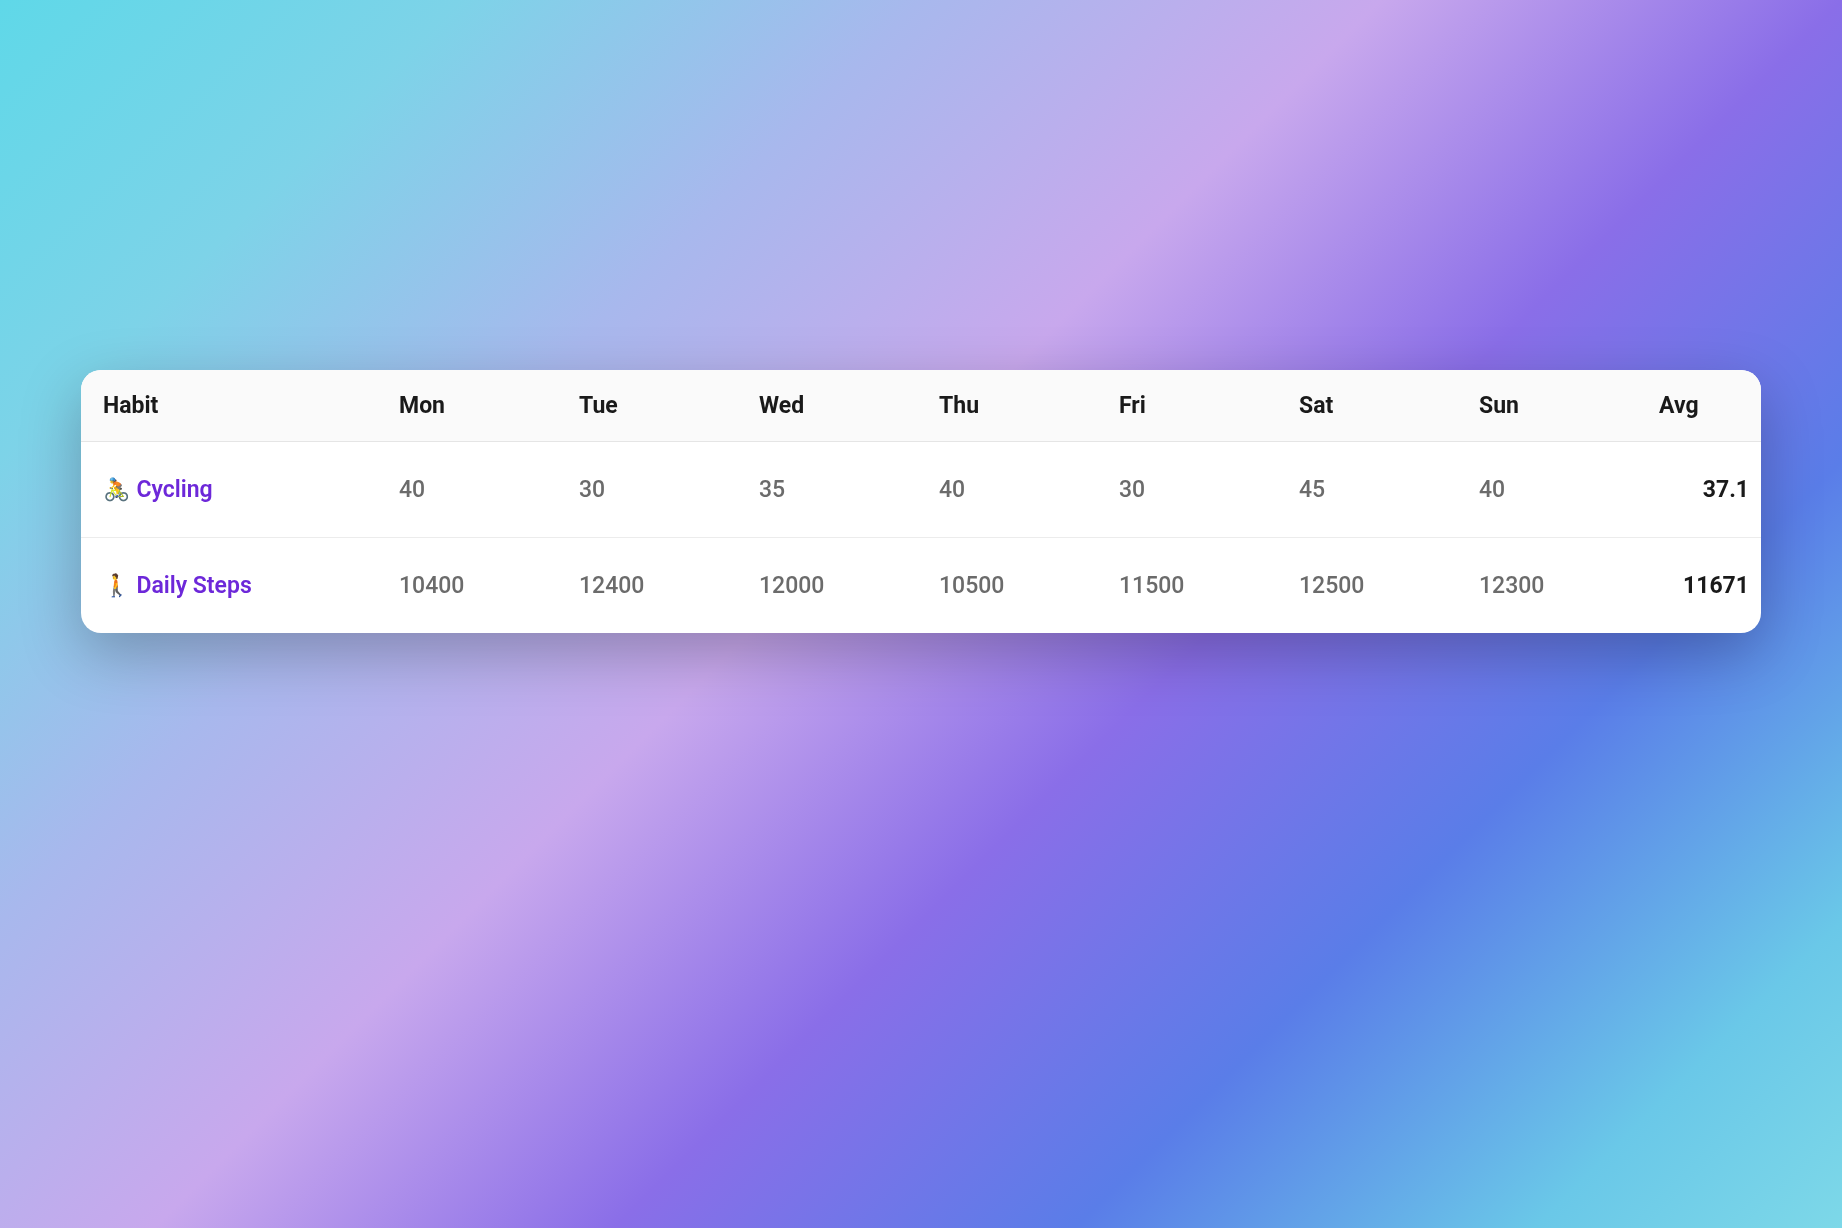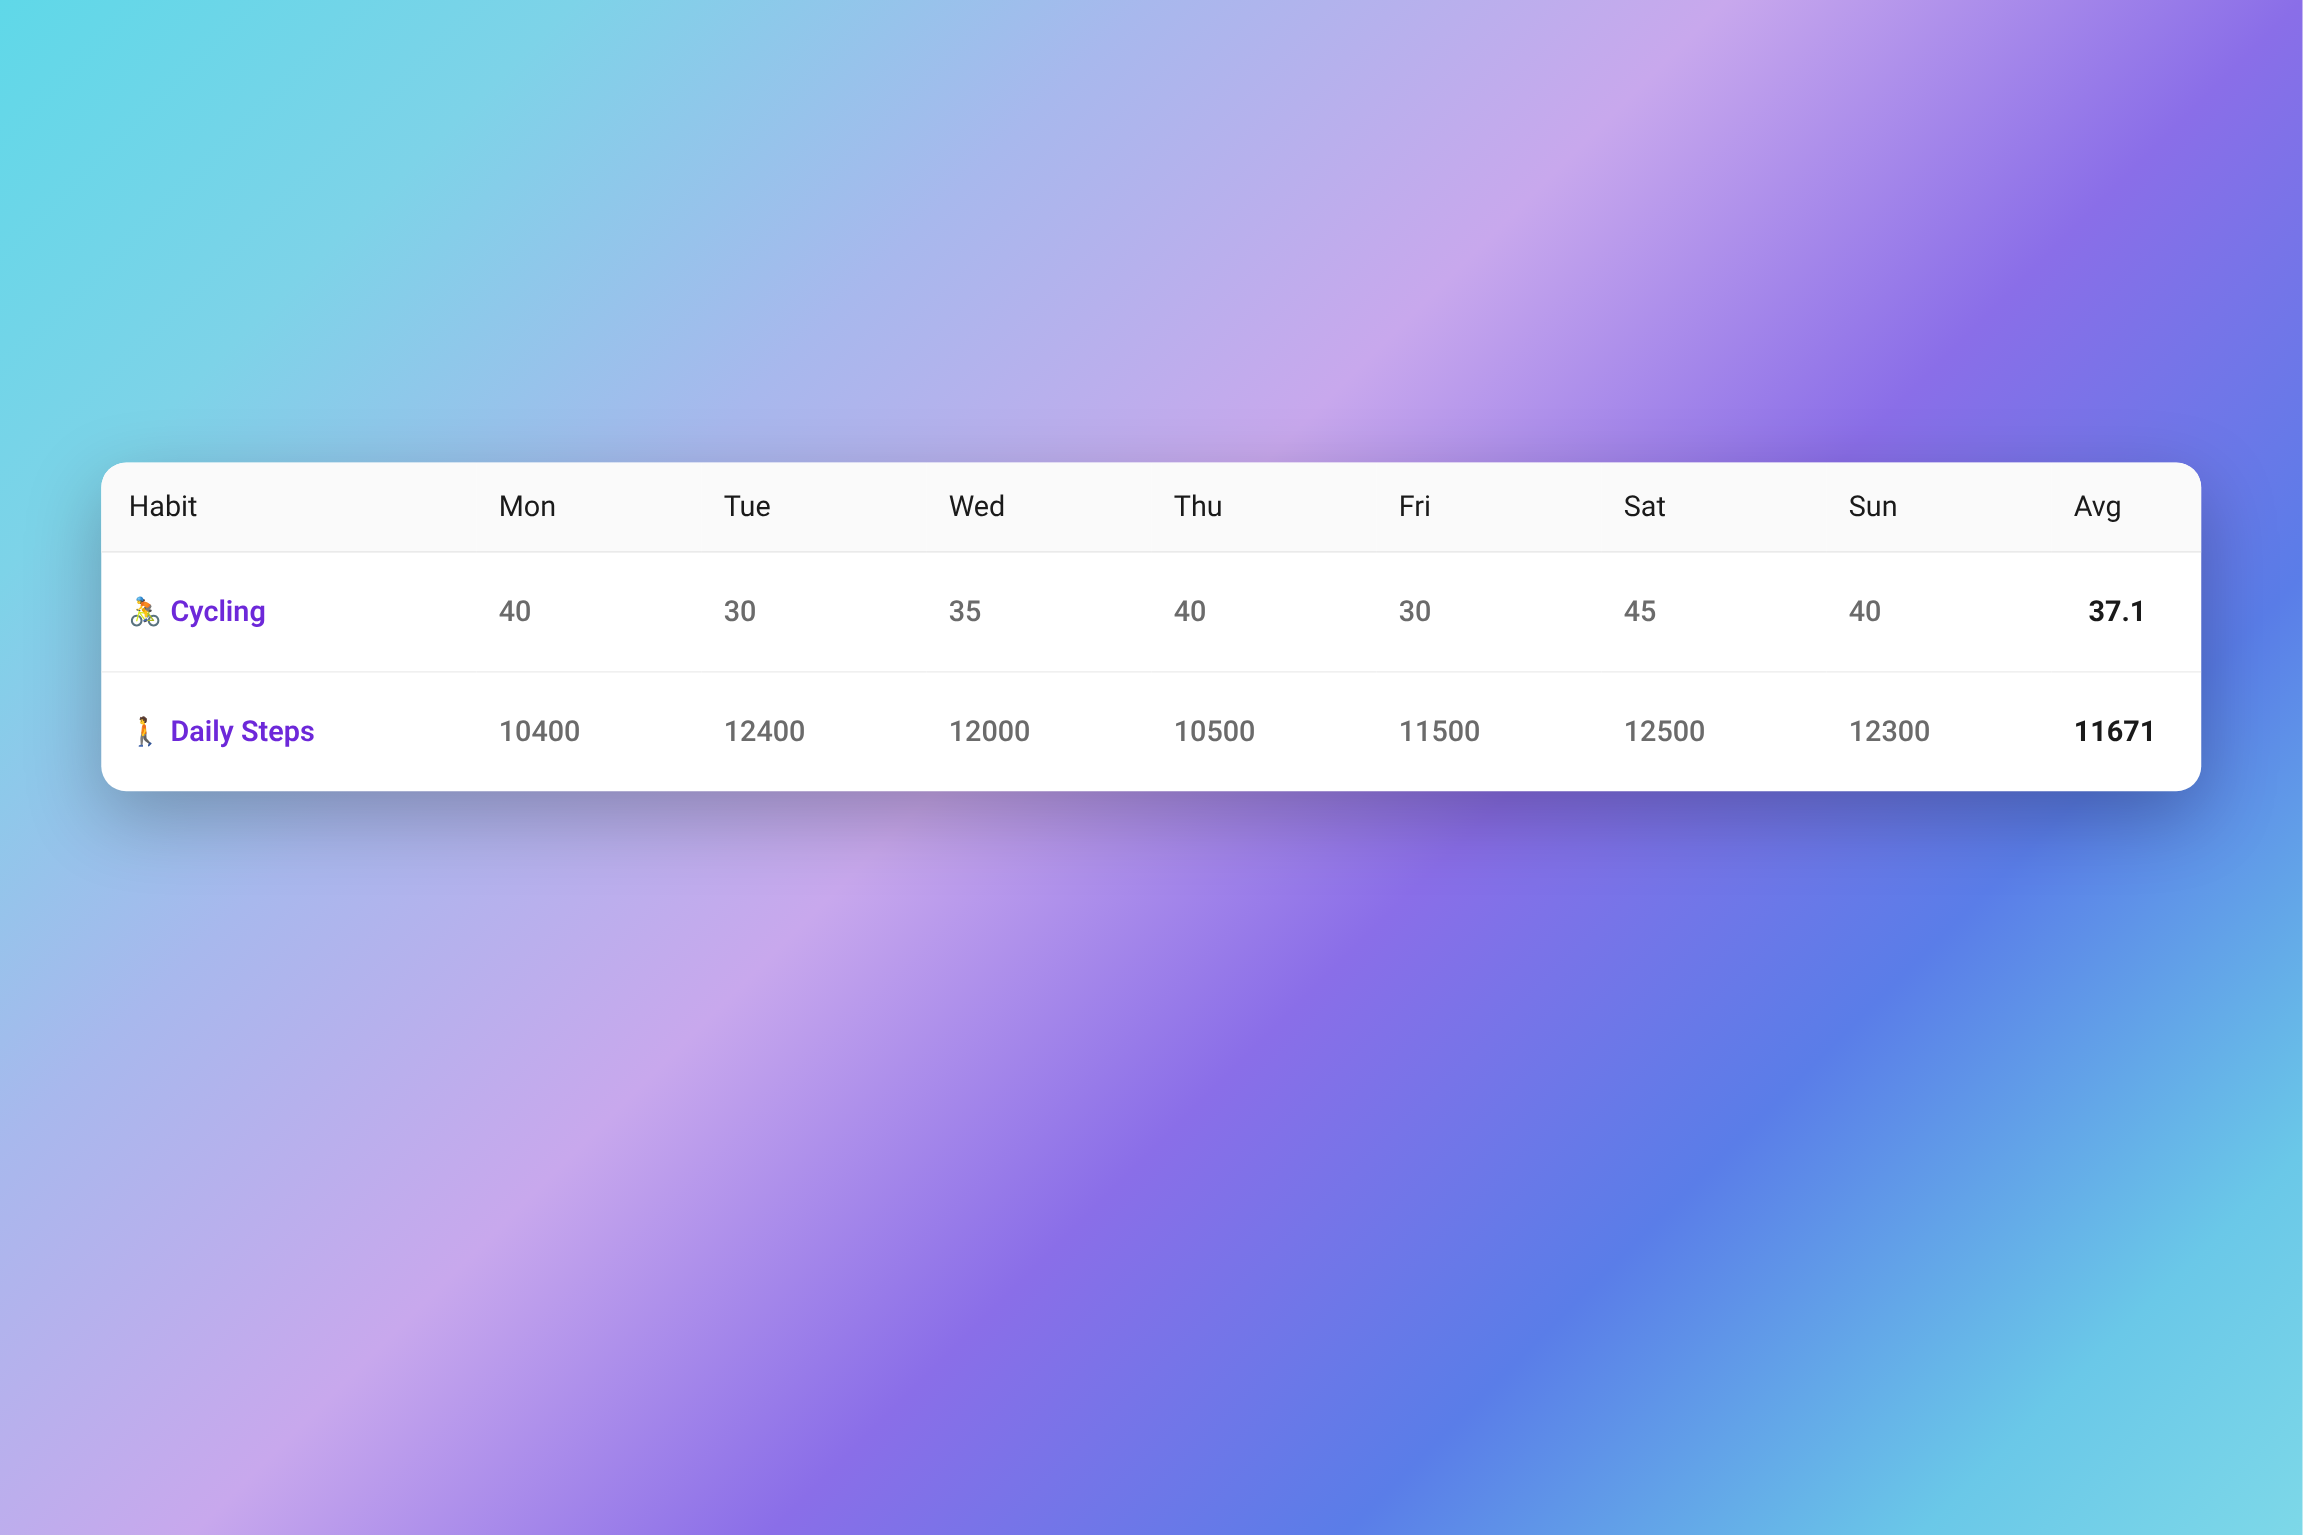--- a/index.html
+++ b/index.html
@@ -38,21 +38,21 @@
       table-layout: fixed;
     }
     thead tr {
       background: #fafafa;
       border-bottom: 1px solid #e5e5e5;
     }
     th {
       text-align: left;
       padding: 22px 18px;
       font-size: 23px;
-      font-weight: 400;
+      font-weight: 700;
       color: #1a1a1a;
       margin-top: 32px;
     }
     th.habit-col {
       width: 300px;
       padding-left: 22px;
     }
     th.day-col {
       width: 180px;
     }
@@ -80,21 +80,21 @@
       white-space: nowrap;
     }
     td.habit-name .emoji {
       margin-right: 6px;
       font-size: 22px;
     }
     td.avg-cell {
       color: #1a1a1a;
       font-weight: 700;
       text-align: right;
-      padding-right: 44px;
+      padding-right: 12px;
     }
   </style>
 </head>
 <body>
 
 <div class="card">
   <table>
     <thead>
       <tr>
         <th class="habit-col">Habit</th>

